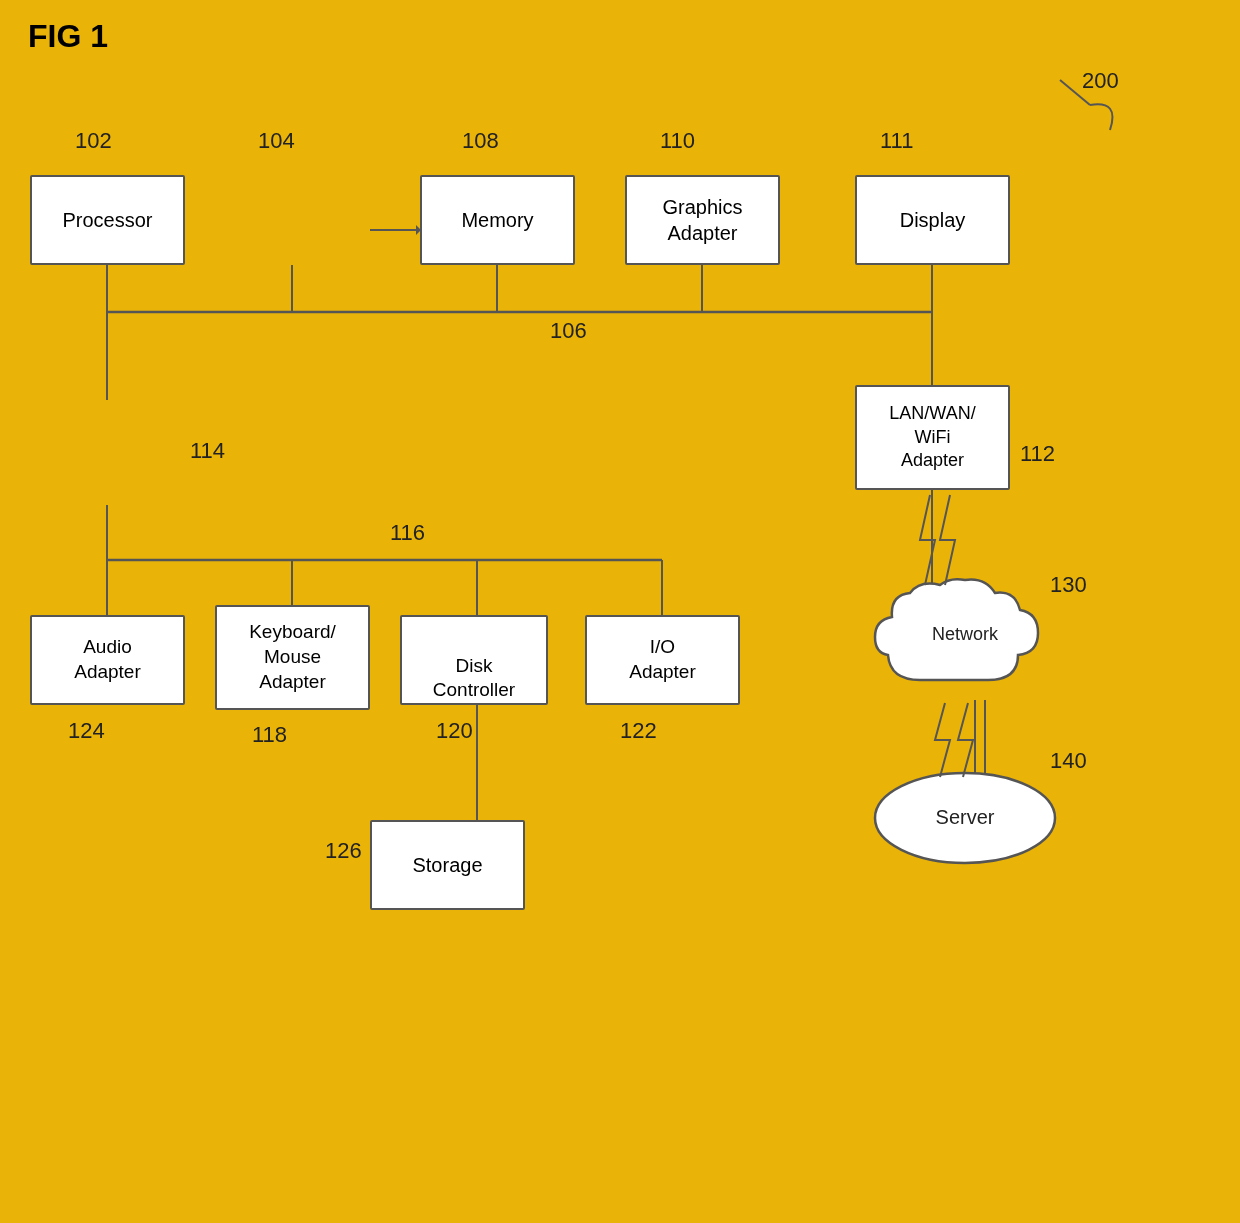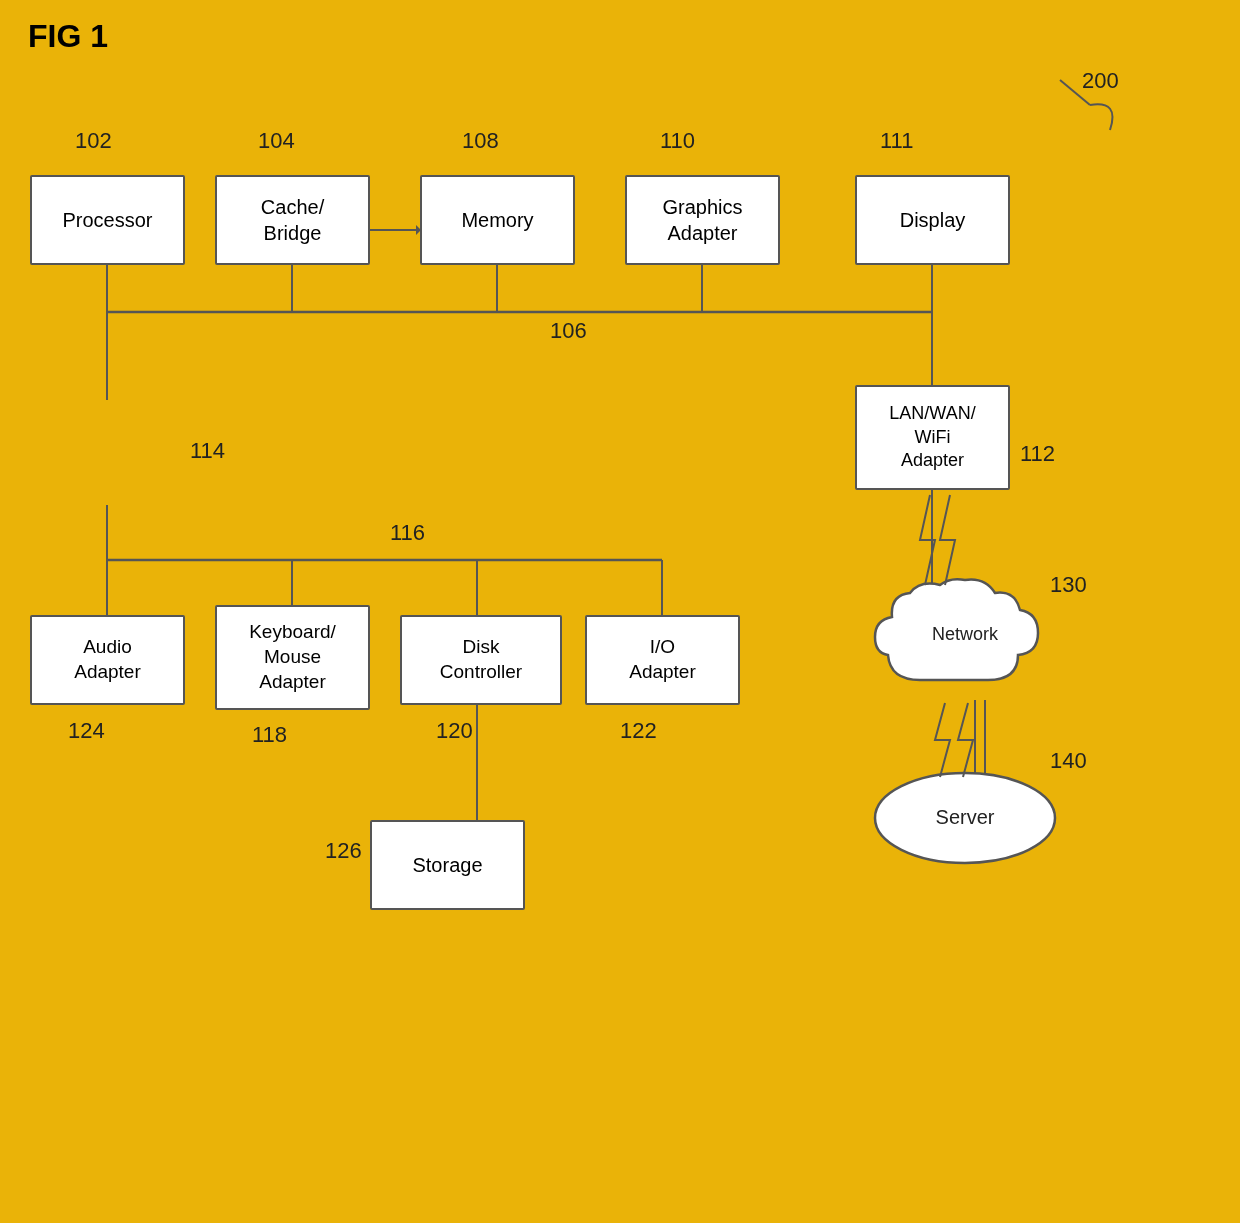--- a/index.html
+++ b/index.html
@@ -124,23 +124,20 @@
   <div class="ref-num" style="top:838px; left:325px;">126</div>
 
   <div class="ref-num" style="top:572px; left:1050px;">130</div>
 
   <div class="ref-num" style="top:748px; left:1050px;">140</div>
 
   <div class="box" style="left:30px; top:175px; width:155px; height:90px; font-size:20px;">
     <span>Processor</span>
   </div>
 
-  <div class="box" style="left:215px; top:175px; width:155px; height:90px; font-size:20px;">
-    <span>Cache/<br>Bridge</span>
-  </div>
 
   <div class="box" style="left:420px; top:175px; width:155px; height:90px; font-size:20px;">
     <span>Memory</span>
   </div>
 
   <div class="box" style="left:625px; top:175px; width:155px; height:90px; font-size:20px;">
     <span>Graphics<br>Adapter</span>
   </div>
 
   <div class="box" style="left:855px; top:175px; width:155px; height:90px; font-size:20px;">
@@ -153,21 +150,21 @@
   </div>
 
   <div class="box" style="left:30px; top:615px; width:155px; height:90px; font-size:19px;">
     <span>Audio<br>Adapter</span>
   </div>
 
   <div class="box" style="left:215px; top:605px; width:155px; height:105px; font-size:19px;">
     <span>Keyboard/<br>Mouse<br>Adapter</span>
   </div>
 
-  <div class="box" style="left:400px; top:615px; width:162px; height:90px; font-size:19px;">
+  <div class="box" style="left:400px; top:615px; width:148px; height:90px; font-size:19px;align-items:flex-end;">
     <span>Disk<br>Controller</span>
   </div>
 
   <div class="box" style="left:585px; top:615px; width:155px; height:90px; font-size:19px;">
     <span>I/O<br>Adapter</span>
   </div>
 
   <div class="box" style="left:370px; top:820px; width:155px; height:90px; font-size:20px;">
     <span>Storage</span>
   </div>

